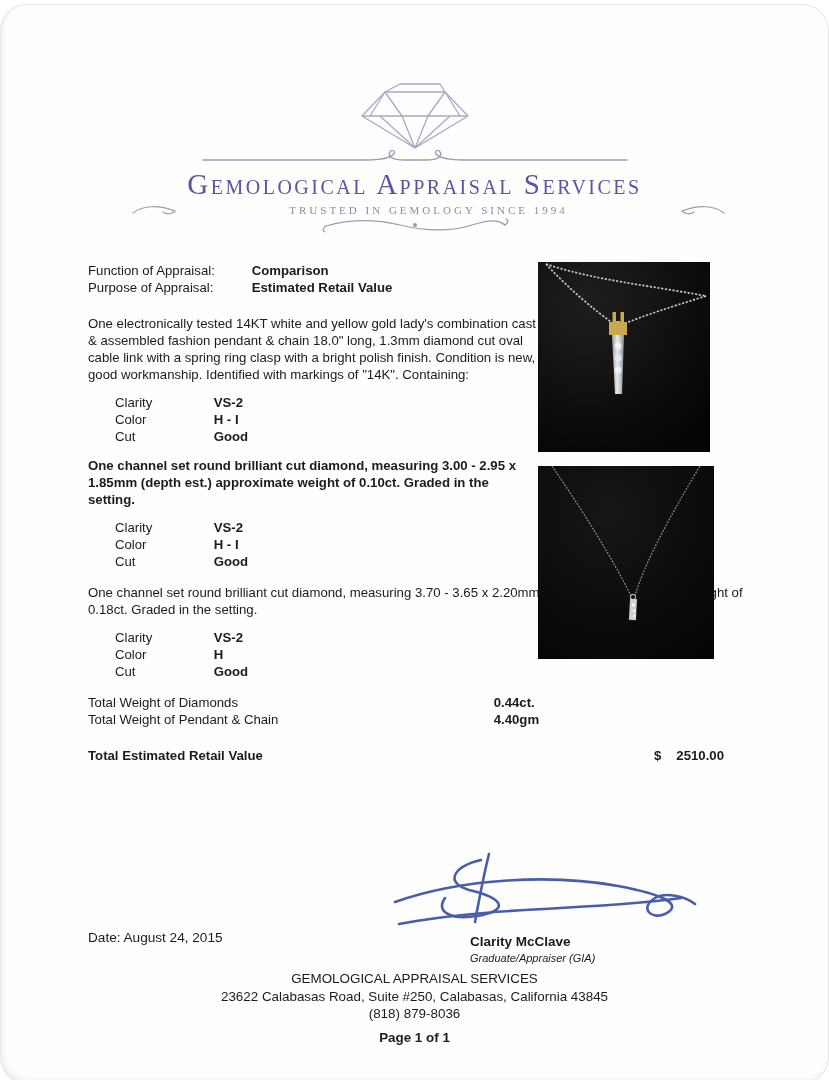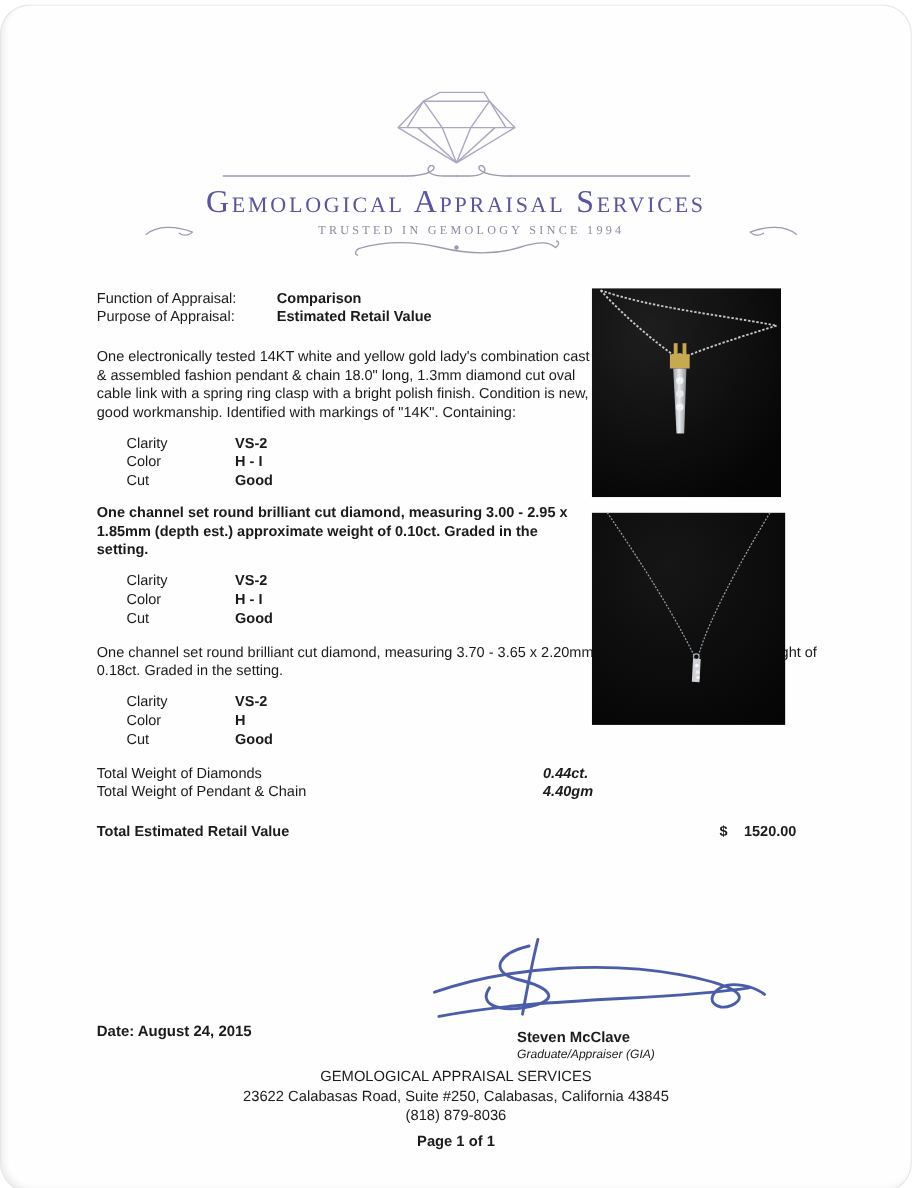--- a/index.html
+++ b/index.html
@@ -39,34 +39,34 @@
   .desc.narrow2 { width:430px; margin-top:12px;font-weight:bold; }
   .desc.wide    { width:655px; margin-top:14px; }
   .desc.item0   { width:455px; margin-top:18px; }
 
   .grades { margin:11px 0 11px 27px; }
   .grade-row .g-label { display:inline-block; width:95px; }
   .grade-row .g-value { font-weight:bold; }
 
   .totals { margin-top:14px; }
   .total-row .t-label { display:inline-block; width:402px; }
-  .total-row .t-value { font-weight:bold;font-style:italic; }
+  .total-row .t-value { font-weight:bold; }
 
   .grand { margin-top:19px; font-weight:bold; position:relative; height:18px; }
   .grand .amount { position:absolute; left:566px; top:0; display:flex; gap:15px; }
 
   
   .photos { position:absolute; left:450px; top:0; width:177px; }
   .photo { display:block; margin-bottom:14px; }
 
   
   .sig { position:absolute; left:393px; top:846px; width:320px; }
   .sig-name  { margin-left:77px; font-weight:bold; font-size:13.5px; margin-top:2px; }
   .sig-title { margin-left:77px; font-style:italic; font-size:11px; margin-top:3px; }
-  .date { position:absolute; left:88px; top:926px; font-weight:bold; font-size:13.6px; }
+  .date { position:absolute; left:88px; top:926px; font-weight:normal; font-size:13.6px; }
 
   
   .footer { position:absolute; top:966px; left:0; width:100%; text-align:center; font-size:13.4px; line-height:17.5px; }
   .footer .page-num { font-weight:bold; margin-top:6px; }
 </style>
 </head>
 <body>
 
 <div class="page">
 
@@ -232,35 +232,35 @@
       <div class="total-row">
         <span class="t-label">Total Weight of Pendant &amp; Chain</span>
         <span class="t-value">4.40gm</span>
       </div>
     </div>
 
     <div class="grand">
       <span>Total Estimated Retail Value</span>
       <span class="amount">
         <span>$</span>
-        <span>1520.00</span>
+        <span>2510.00</span>
       </span>
     </div>
   </main>
 
   <div class="sig">
     <svg width="310" height="78" viewBox="0 0 310 78">
       <g fill="none" stroke="#3b50a3" stroke-width="2.6" stroke-linecap="round" opacity="0.92">
         <path d="M88,10 C62,16 50,32 76,40 C110,48 118,60 84,66 C58,70 42,62 52,48"></path>
         <path d="M96,4 C90,28 86,50 82,72"></path>
         <path d="M2,52 C70,28 160,24 225,36 C268,44 292,54 272,64 C258,70 246,58 262,48 C272,42 292,46 302,54"></path>
         <path d="M6,74 C100,56 210,60 288,48"></path>
       </g>
     </svg>
-    <div class="sig-name">Steven McClave</div>
+    <div class="sig-name">Clarity McClave</div>
     <div class="sig-title">Graduate/Appraiser (GIA)</div>
   </div>
 
   <div class="date">Date: August 24, 2015</div>
 
   <footer class="footer">
     <div>GEMOLOGICAL APPRAISAL SERVICES</div>
     <div>23622 Calabasas Road, Suite #250, Calabasas, California 43845</div>
     <div>(818) 879-8036</div>
     <div class="page-num">Page 1 of 1</div>

